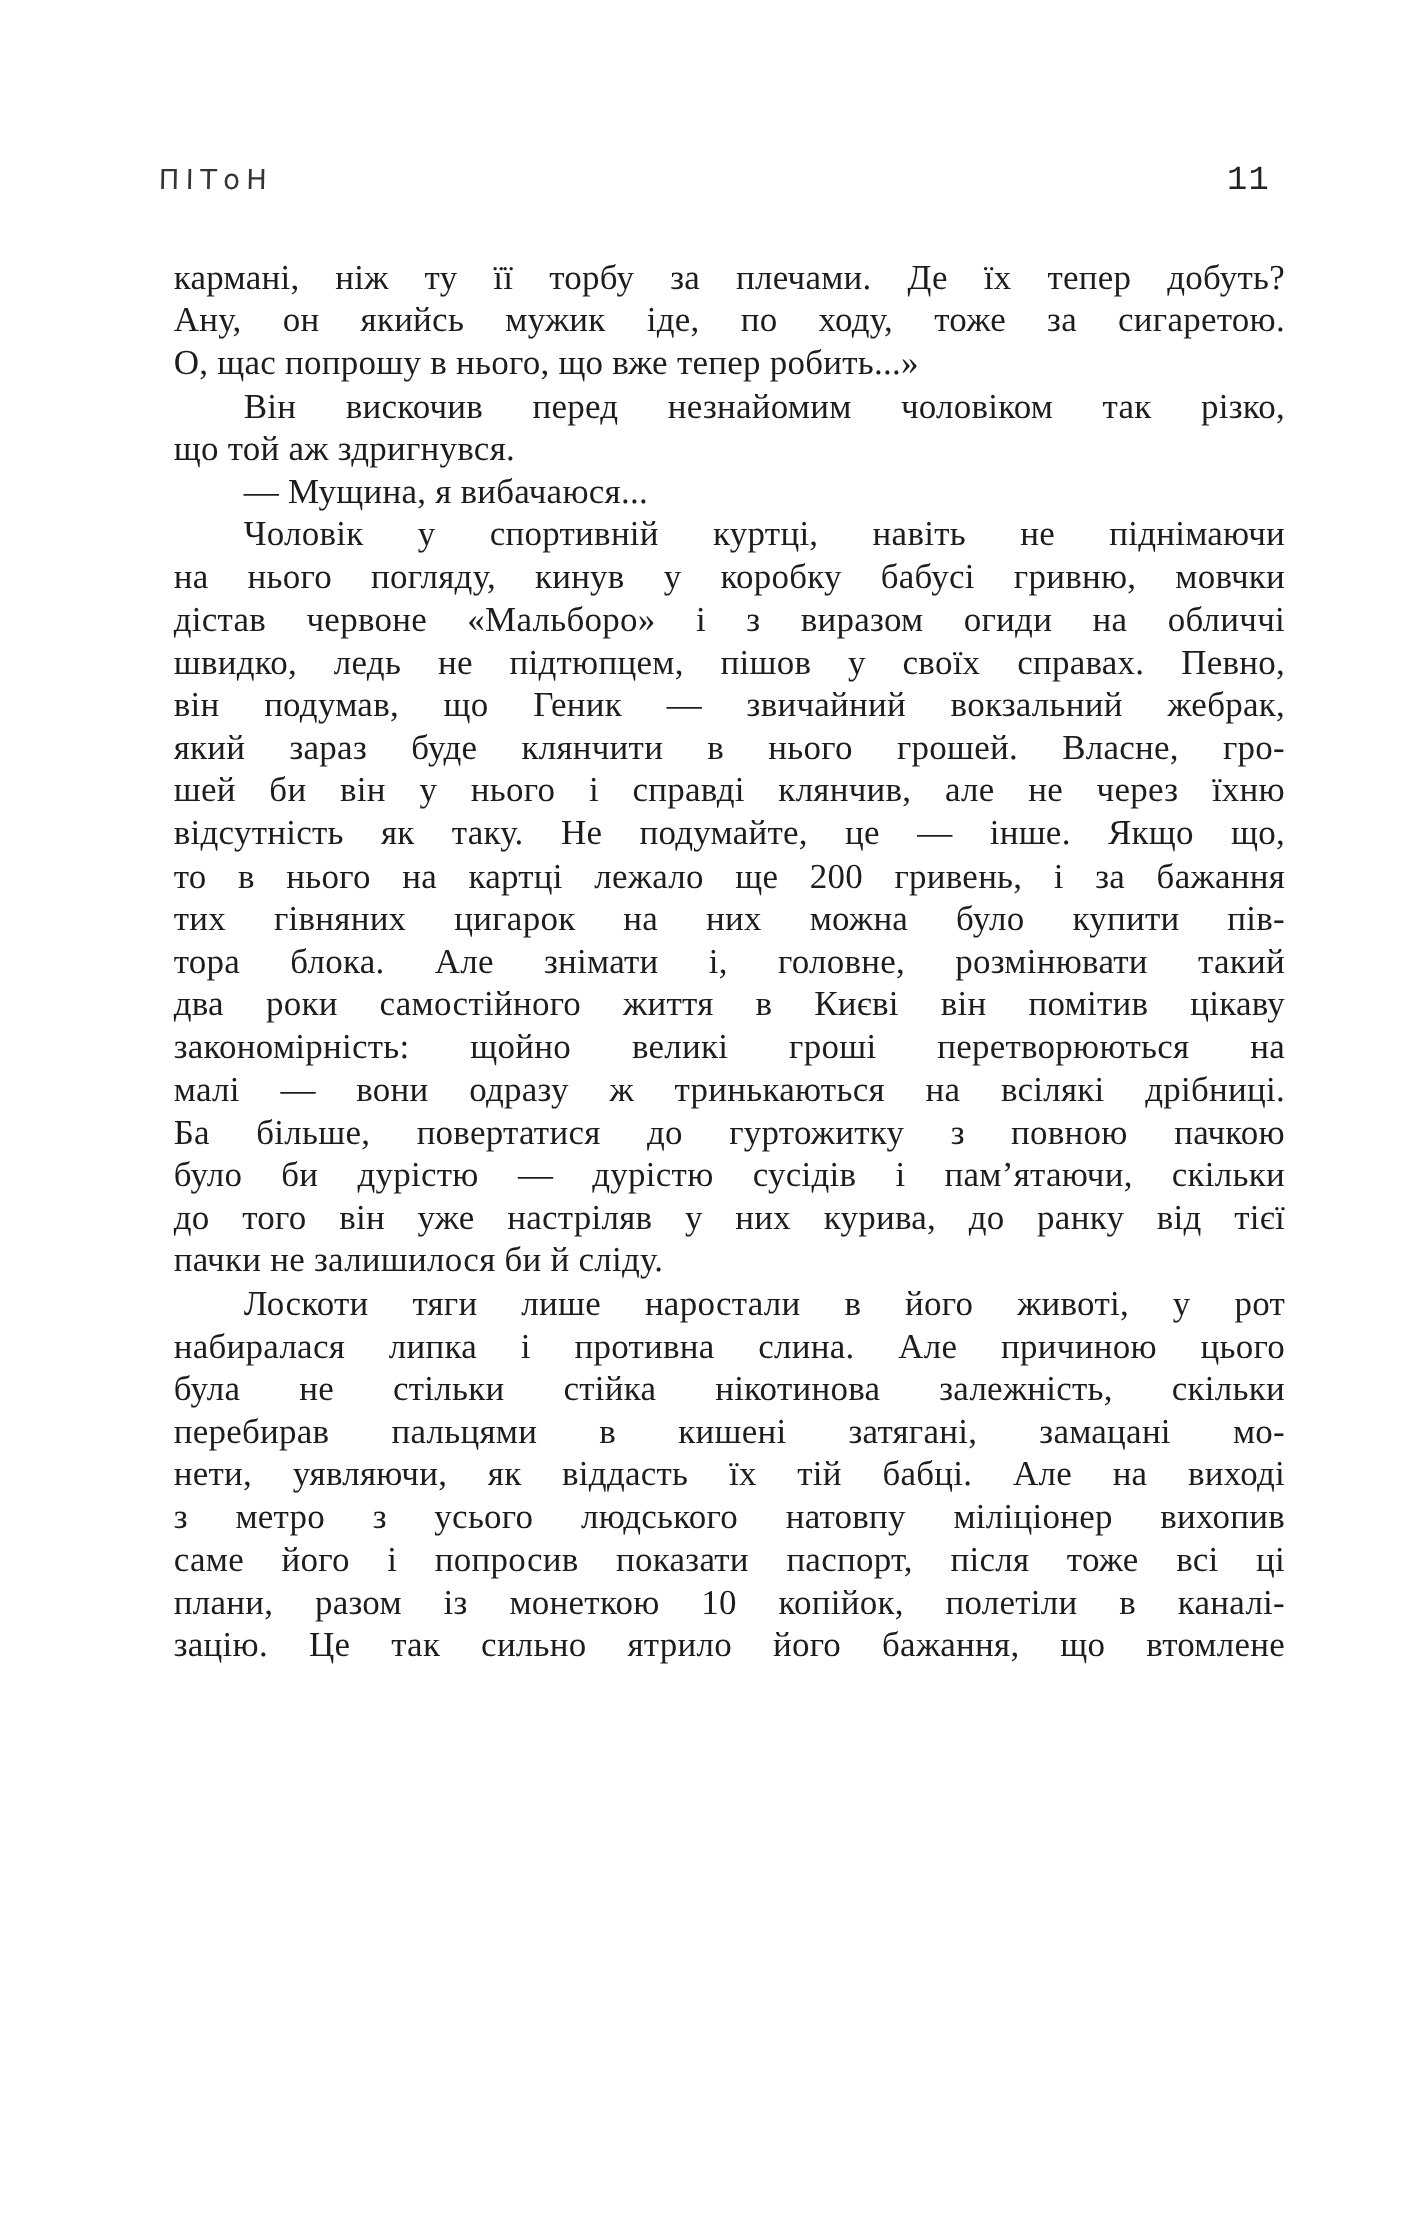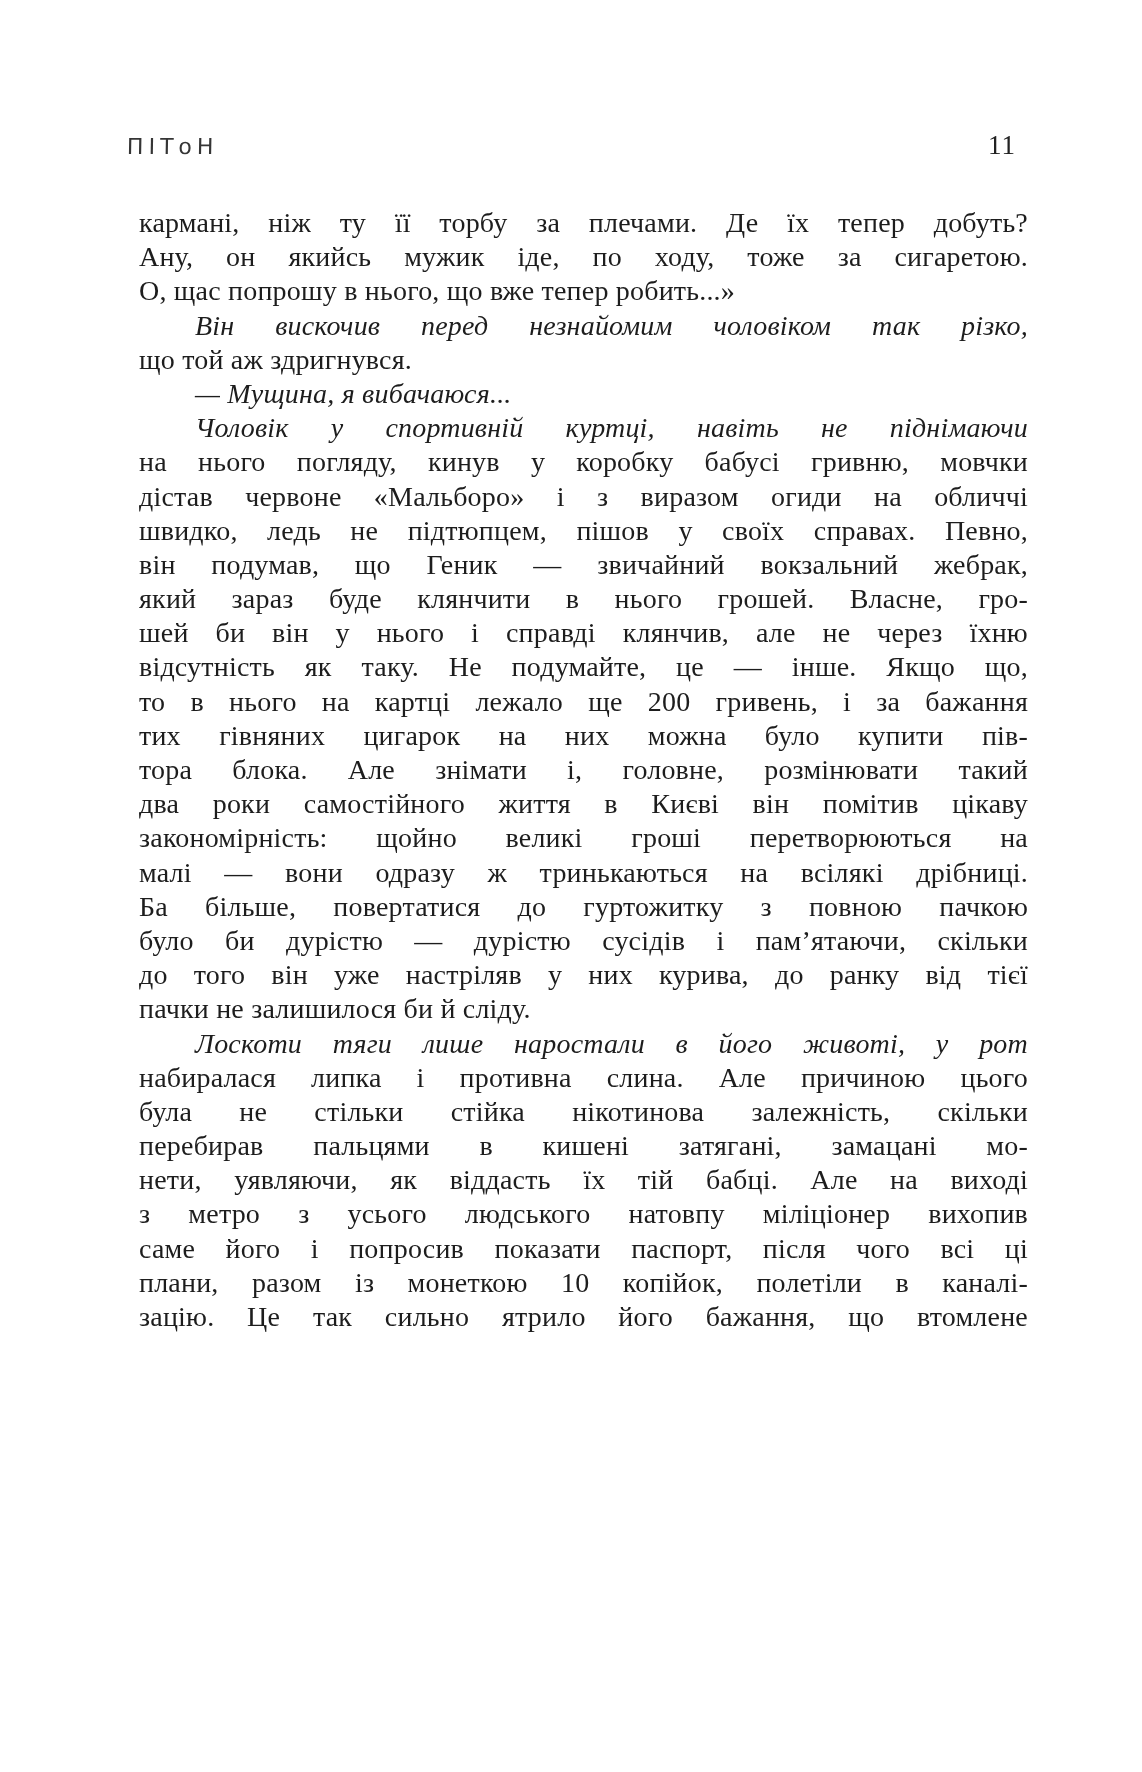--- a/index.html
+++ b/index.html
@@ -30,20 +30,21 @@
     font-size: 22px;
     letter-spacing: 5px;
     font-weight: normal;
     color: #353535;
     transform: skewX(-1deg);
   }
   .page-number {
     font-size: 27px;
     color: #222222;
     letter-spacing: 1px;
+    font-family: Liberation Mono, monospace;
   }
   .text-block {
     position: absolute;
     top: 206px;
     left: 127px;
     width: 889px;
     font-size: 28px;
     line-height: 34.2px;
     letter-spacing: 0.2px;
     margin-left: 12px;
@@ -53,21 +54,20 @@
     text-align-last: justify;
     height: 34.2px;
     white-space: normal;
     overflow: visible;
   }
   .line.ragged {
     text-align-last: left;
   }
   .line.indent {
     text-indent: 56px;
-    font-style: italic;
   }
 </style>
 </head>
 <body>
 
 <div class="page">
   <header class="page-header">
     <span class="running-title">ПІТоН</span>
     <span class="page-number">11</span>
   </header>
@@ -95,17 +95,17 @@
       <div class="line">Ба більше, повертатися до гуртожитку з повною пачкою</div>
       <div class="line">було би дурістю — дурістю сусідів і пам’ятаючи, скільки</div>
       <div class="line">до того він уже настріляв у них курива, до ранку від тієї</div>
       <div class="line ragged">пачки не залишилося би й сліду.</div>
       <div class="line indent">Лоскоти тяги лише наростали в його животі, у рот</div>
       <div class="line">набиралася липка і противна слина. Але причиною цього</div>
       <div class="line">була не стільки стійка нікотинова залежність, скільки</div>
       <div class="line">перебирав пальцями в кишені затягані, замацані мо-</div>
       <div class="line">нети, уявляючи, як віддасть їх тій бабці. Але на виході</div>
       <div class="line">з метро з усього людського натовпу міліціонер вихопив</div>
-      <div class="line">саме його і попросив показати паспорт, після чого всі ці</div>
+      <div class="line">саме його і попросив показати паспорт, після тоже всі ці</div>
       <div class="line">плани, разом із монеткою 10 копійок, полетіли в каналі-</div>
       <div class="line">зацію. Це так сильно ятрило його бажання, що втомлене</div>
     </main>
 </div>
 
 </body></html>

